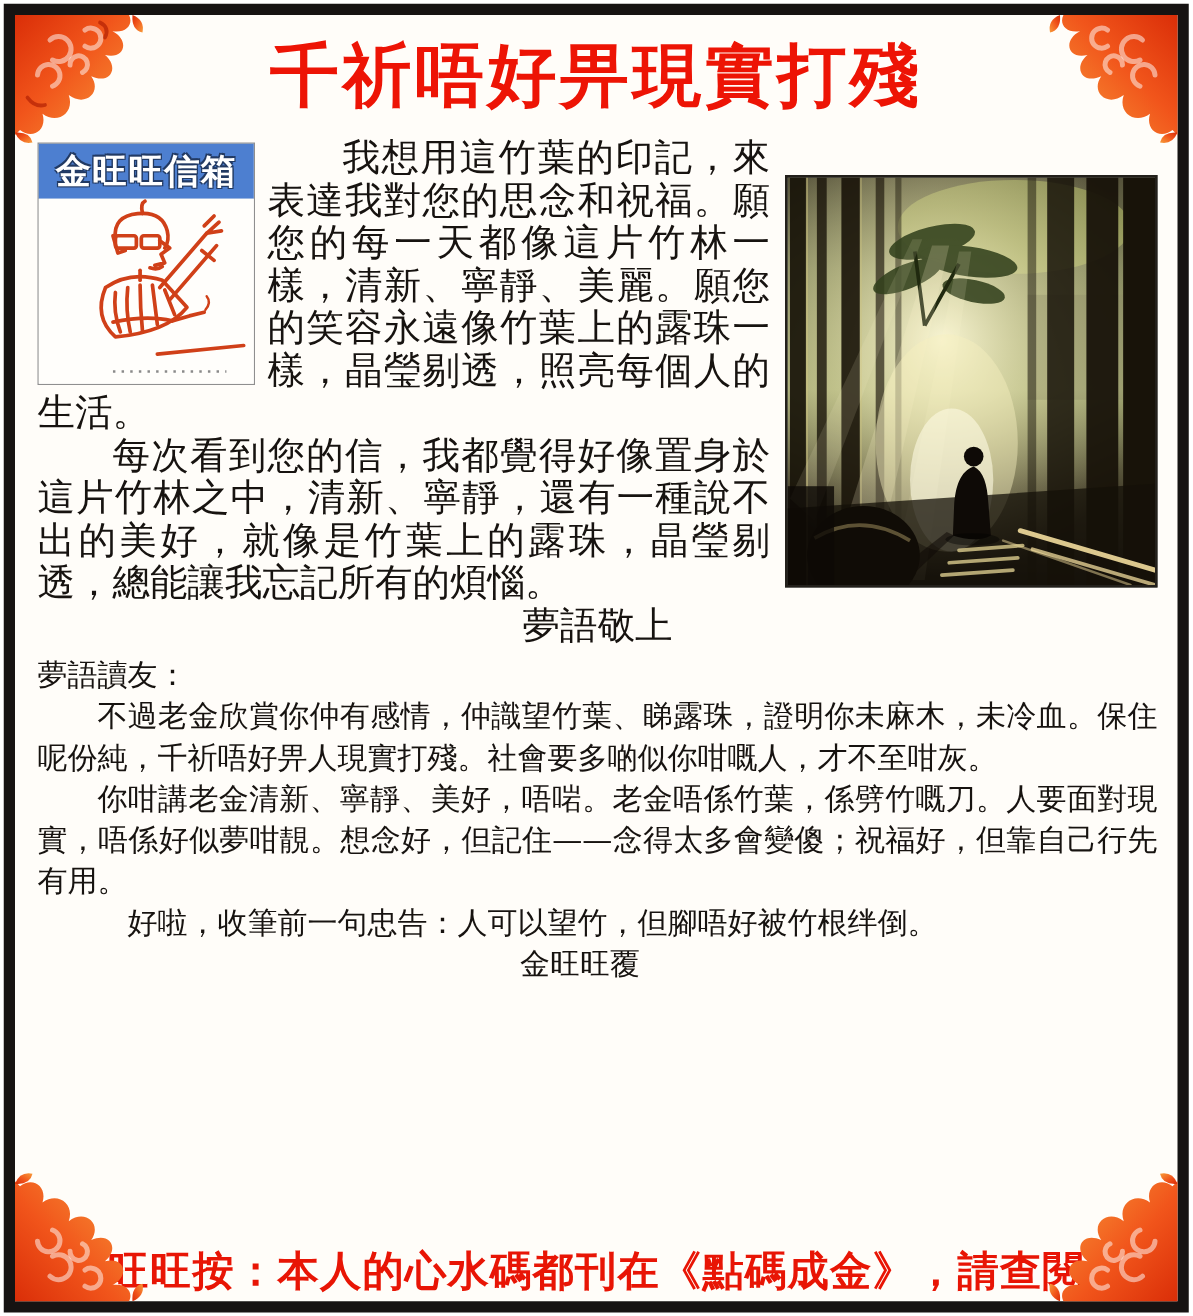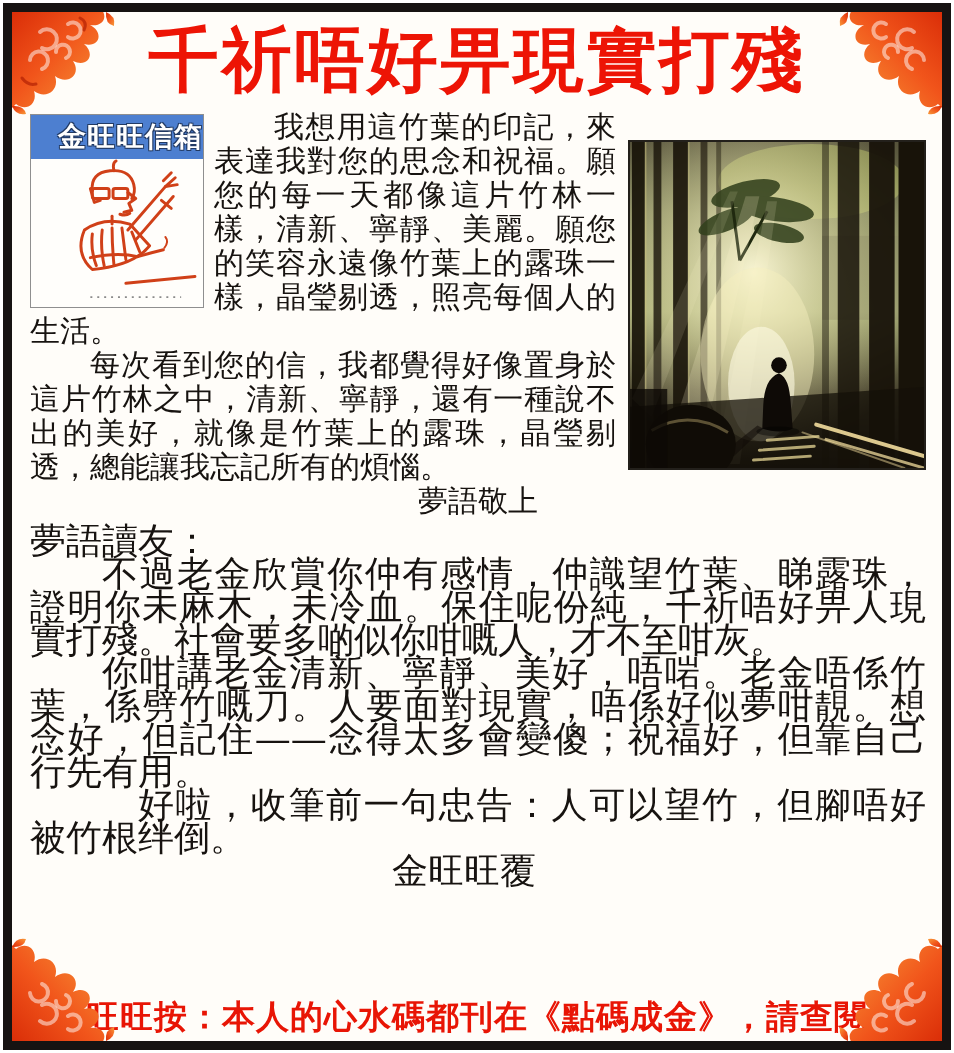--- a/index.html
+++ b/index.html
@@ -7,36 +7,36 @@
         font-family:"Liberation Serif","DejaVu Serif",serif;color:#171310;}
   .frame{position:absolute;left:3px;top:3px;right:3px;bottom:3px;
          border:9px solid #161312;background:#fffdf9;overflow:hidden;}
   .corner{position:absolute;width:112px;height:112px;z-index:6;pointer-events:none;}
   .corner.tl{left:-2px;top:-2px;}
   .corner.tr{right:-2px;top:-2px;transform:scaleX(-1);}
   .corner.bl{left:-2px;bottom:-2px;transform:scaleY(-1);}
   .corner.br{right:-2px;bottom:-2px;transform:scale(-1,-1);}
   .title{margin:2px 0 0 0;text-align:center;color:#ed1405;
          font-family:"Liberation Sans","DejaVu Sans",sans-serif;font-weight:800;
-         font-size:70px;line-height:92px;letter-spacing:3px;white-space:nowrap;}
+         font-size:55px;line-height:92px;letter-spacing:3px;white-space:nowrap;}
   .content{margin:4px 16px 0 18px;font-size:30px;line-height:34px;text-align:justify;}
   .content p{margin:0;}
   .indent{text-indent:2em;}
   .indent3{text-indent:3em;}
   .sig{text-align:center;}
   .logo-box{float:left;width:172px;margin:4px 10px 2px 0;border:1px solid #8f8f8f;background:#fffefb;}
-  .logo-header{background:#4d7fd0;color:#ffffff;text-align:right;
+  .logo-header{background:#4d7fd0;color:#ffffff;text-align:center;
                font-family:"Liberation Sans","DejaVu Sans",sans-serif;font-weight:bold;
                font-size:28px;line-height:44px;letter-spacing:1px;
                text-shadow:1px 1px 0 #223a63,-1px 1px 0 #223a63,1px -1px 0 #223a63,-1px -1px 0 #223a63;}
   .logo-art{height:148px;background:#fffefb;}
   .logo-art svg{display:block;width:100%;height:100%;}
   .photo{float:right;width:294px;height:326px;margin:30px 0 8px 12px;border:2px solid #23201b;background:#555;}
   .photo svg{display:block;width:100%;height:100%;}
-  .reply{font-family:"DejaVu Serif","Liberation Serif",serif;font-size:36px;line-height:33px;margin-top:6px;}
+  .reply{font-family:"DejaVu Serif","Liberation Serif",serif;font-size:24px;line-height:33px;margin-top:6px;}
   .sig-reply{padding-right:28px;}
   .footer{position:absolute;left:0;right:0;bottom:5px;text-align:center;color:#e81505;
           font-family:"Liberation Sans","DejaVu Sans",sans-serif;font-weight:bold;
           font-size:33px;line-height:38px;letter-spacing:1px;z-index:5;white-space:nowrap;}
 </style>
 </head>
 <body>
 
 <div class="page">
   <div class="frame">

